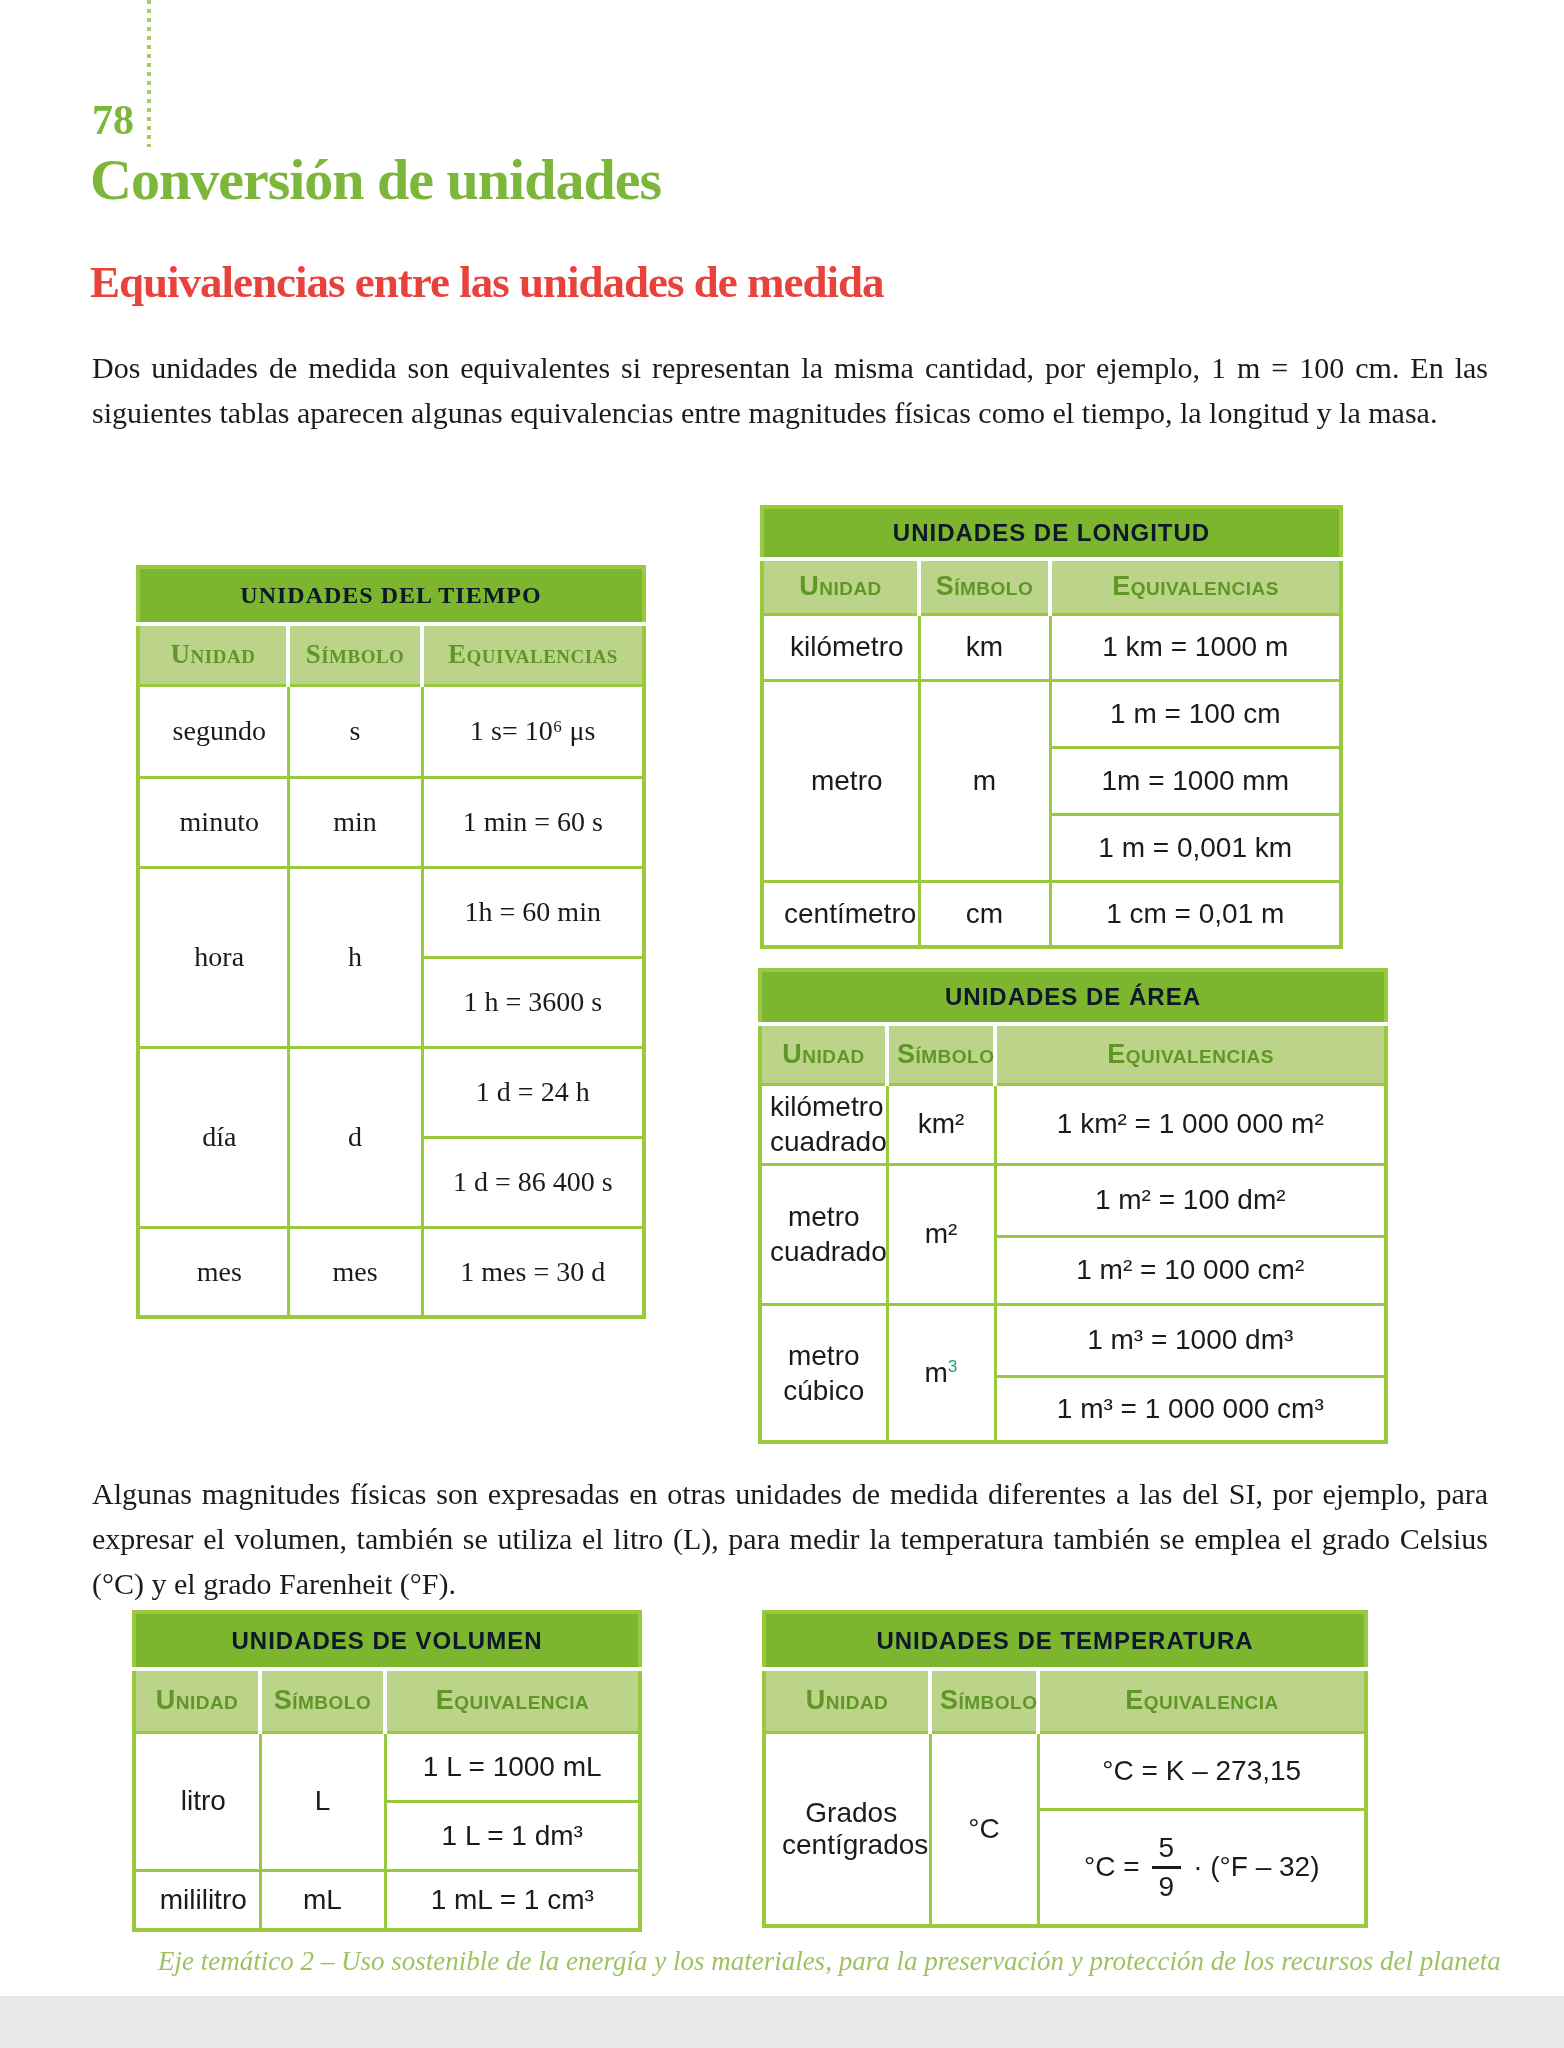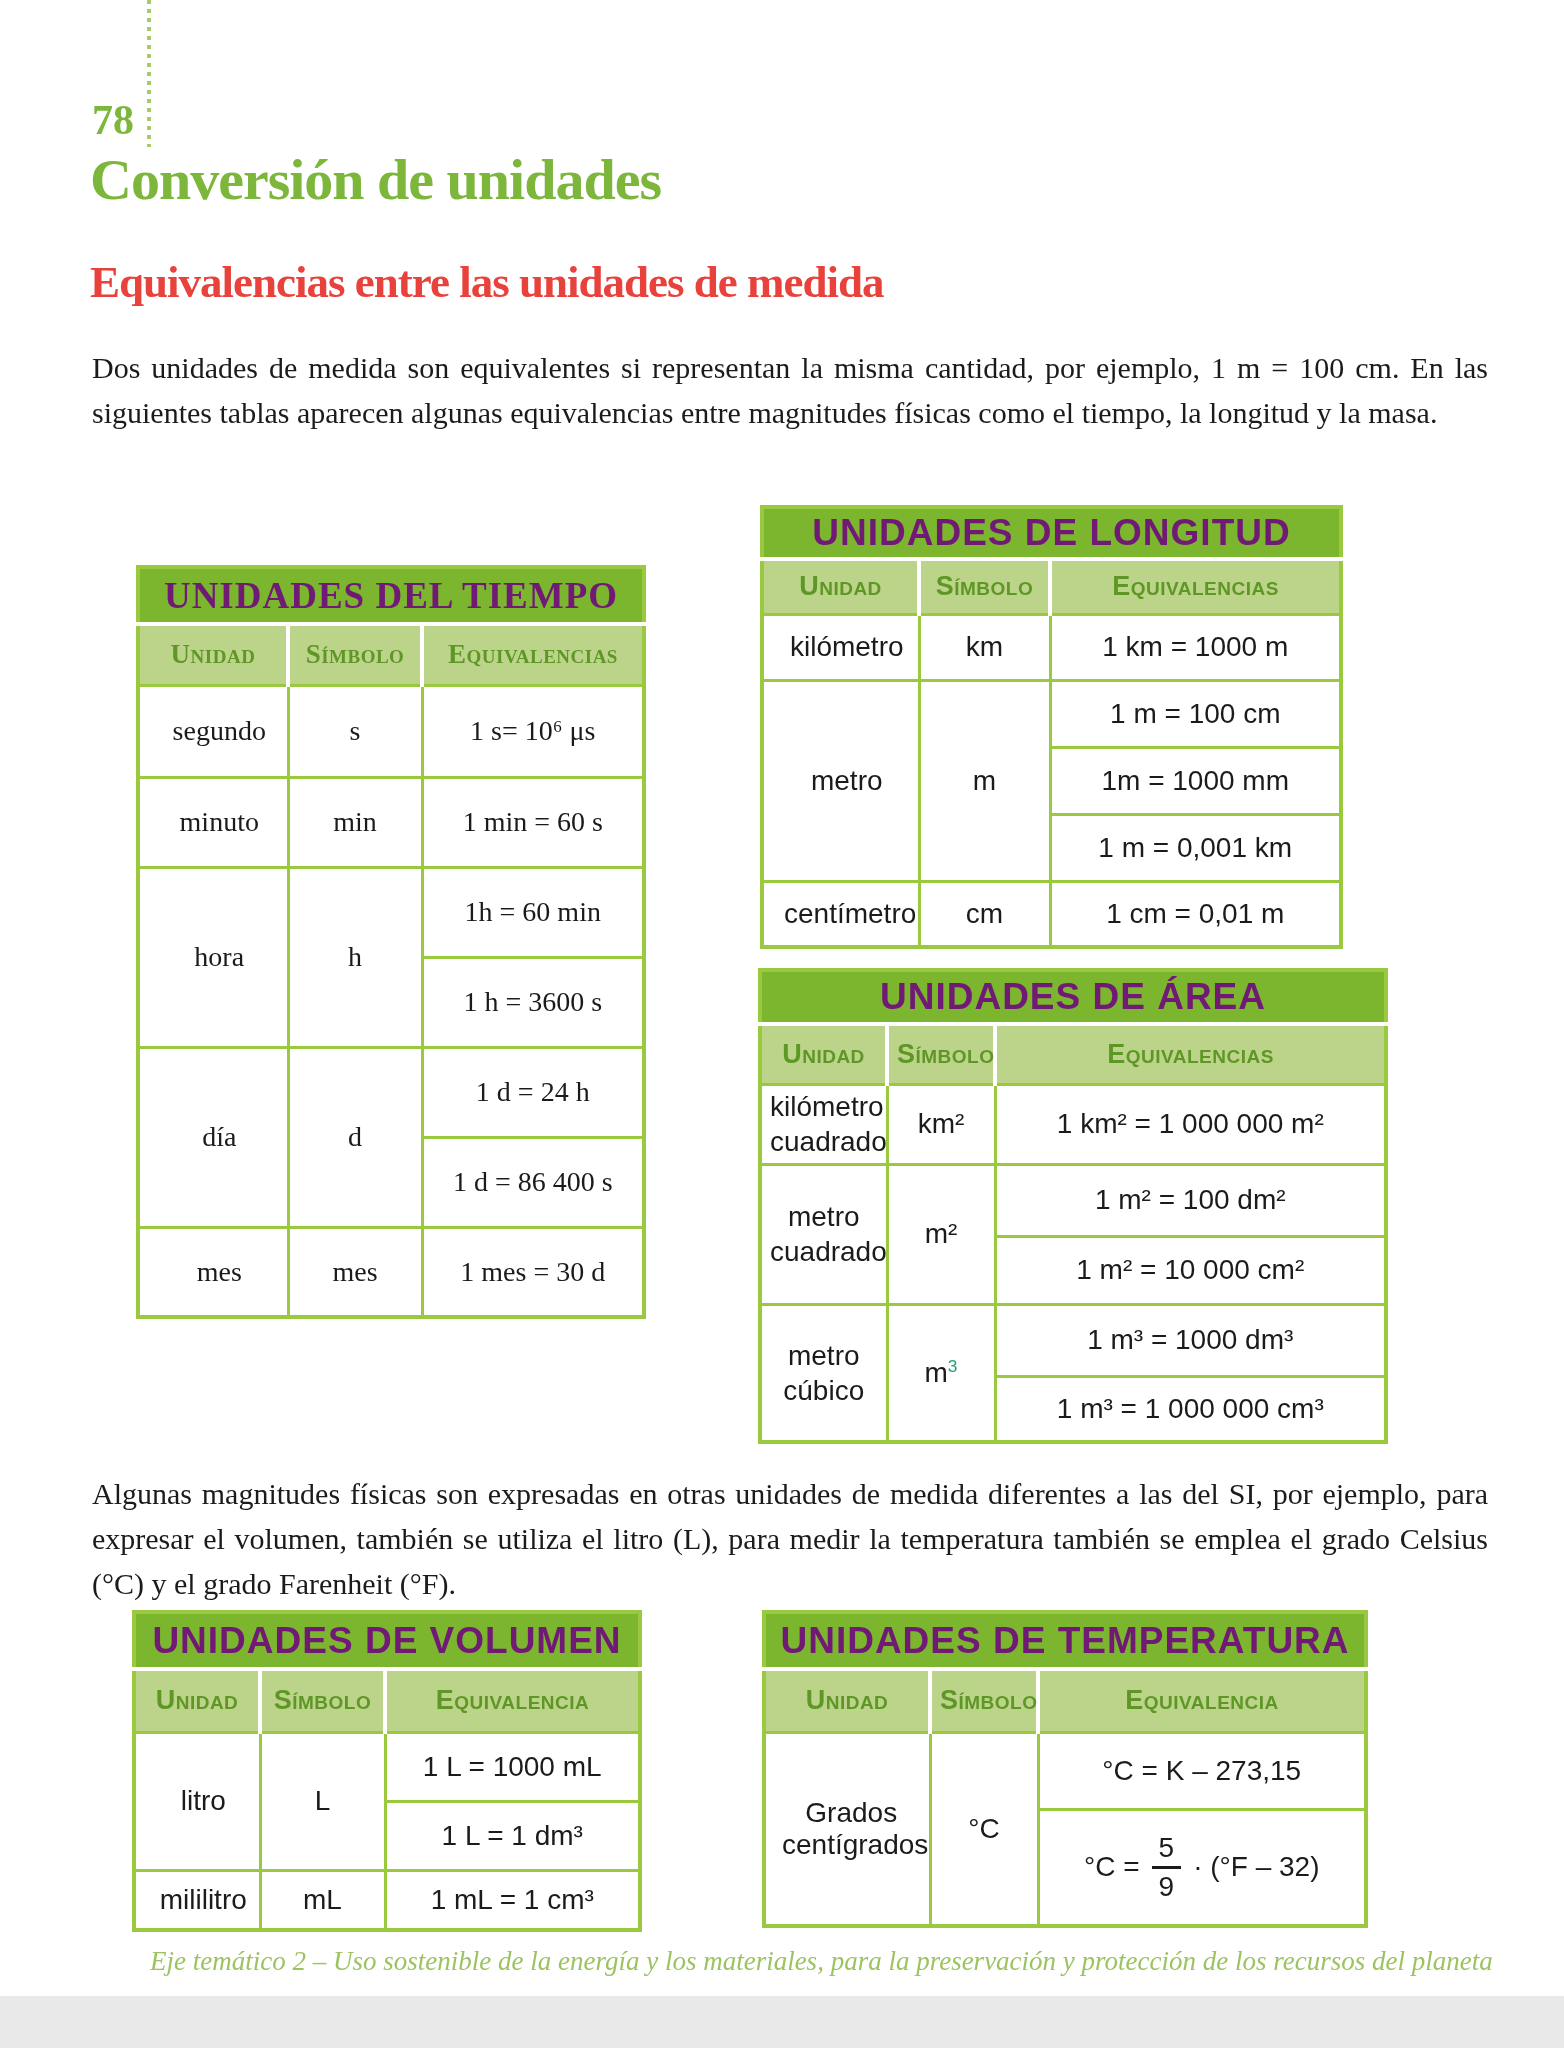--- a/index.html
+++ b/index.html
@@ -19,27 +19,27 @@
   }
   .dotline { position:absolute; left:147px; top:0; width:4px; height:147px;
     background:repeating-linear-gradient(to bottom,#A6CC6A 0 4px,transparent 4px 9px); }
   .pageno { position:absolute; left:92px; top:96px; font-size:42px; font-weight:bold; color:var(--green-head); }
   .h1 { position:absolute; left:90px; top:146px; font-size:58px; font-weight:bold; color:var(--green-head); letter-spacing:-1px; }
   .h2 { position:absolute; left:90px; top:256px; font-size:45px; font-weight:bold; color:var(--red); letter-spacing:-1px; }
   .para { position:absolute; left:92px; width:1396px; font-size:30px; line-height:45px;
     text-align:justify; color:var(--ink); }
   .p1 { top:345px; }
   .p2 { top:1436px;margin-top:35px; }
-  .footer { position:absolute; left:150px; top:1946px; font-size:27px; font-style:italic; color:var(--green-foot); }
+  .footer { position:absolute; left:158px; top:1946px; font-size:27px; font-style:italic; color:var(--green-foot); }
 
   table.ut { position:absolute; border-collapse:collapse; table-layout:fixed; background:#fff;
     border:4px solid var(--green-border);
     font-family:"Liberation Sans","DejaVu Sans",sans-serif; color:#1B1B1B; }
   .ut td { border:3px solid var(--green-border); text-align:center; font-size:28px; padding:2px 8px; }
-  .ut td.tbar { background:var(--green-bar); color:#701a75; font-weight:bold; font-size:37px;
+  .ut td.tbar { background:var(--green-bar); color:#0f172a; font-weight:bold; font-size:24px;
     letter-spacing:1px; border-bottom:4px solid #fff; }
   .ut tr.shead td { background:var(--green-lt); color:var(--green-dk); font-weight:bold;
     font-variant:small-caps; font-size:27px; letter-spacing:0.5px; }
   .ut tr.shead td + td { border-left:4px solid #fff; }
   .ut td.u { text-align:center; padding-left:20px; }
   .ut td.uc { text-align:center; line-height:1.25; }
   .sup3 { font-size:0.62em; vertical-align:0.55em; color:var(--teal); }
   .feq { display:inline-flex; align-items:center; justify-content:center; gap:12px; }
   .frac { display:inline-flex; flex-direction:column; align-items:center; line-height:1.05; }
   .frac .num { border-bottom:3px solid #1B1B1B; padding:0 7px 3px; }

